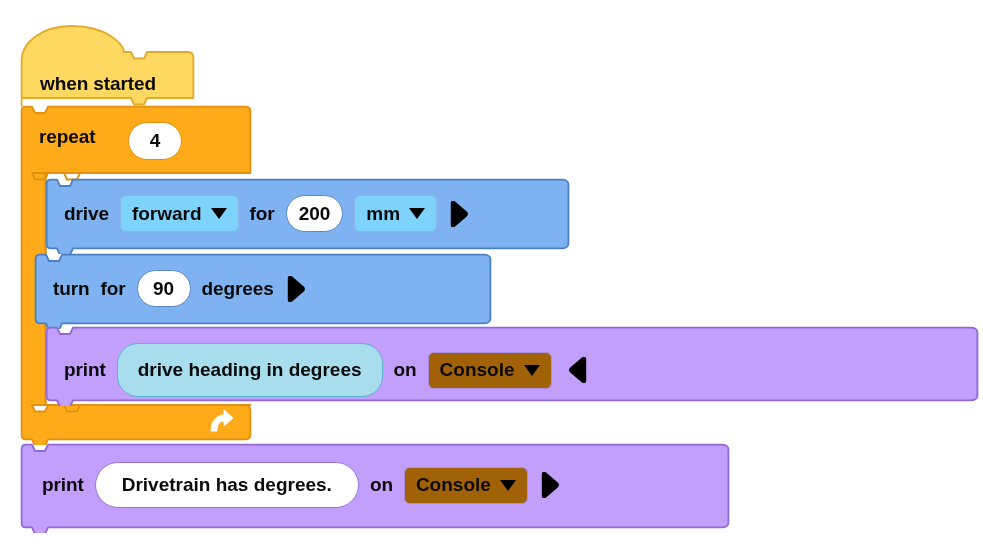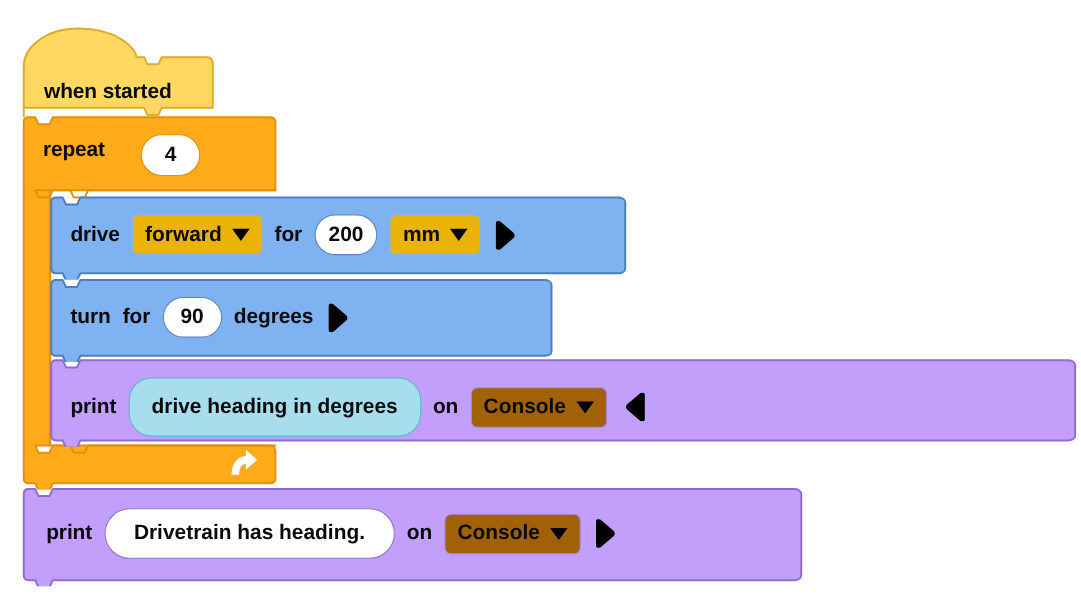--- a/index.html
+++ b/index.html
@@ -152,21 +152,21 @@
     border-right: 8px solid transparent;
     border-top: 11px solid #000000;
     flex: none;
   }
   .arrow-right, .arrow-left {
     width: 20px; height: 26px;
     flex: none;
   }
 
   
-  .field-blue  { background: #eab308; border: 1.5px solid #8bb6e8; }
+  .field-blue  { background: #7dd3fc; border: 1.5px solid #8bb6e8; }
   .field-purp  { background: #a16207; border: 1.5px solid #a98ce0; }
 
   .num-blue  { border: 1.6px solid #5a86c4; }
   .num-blueT { border: 1.6px solid #5a86c4; }
   .oval-white{ border: 1.6px solid #9575d4; }
 </style>
 </head>
 <body>
 
 <div id="workspace">
@@ -247,21 +247,21 @@
       <span class="fieldbox field-blue">
         <span>mm</span>
         <span class="caret-down"></span>
       </span>
       <svg class="arrow-right" viewBox="0 0 20 26">
         <path d="M4,2 C4,1 5,0.5 6,1.2 L18,11.5 C19,12.3 19,13.7 18,14.5 L6,24.8 C5,25.5 4,25 4,24 Z" fill="#000000" stroke="#000000" stroke-width="2.4" stroke-linejoin="round"></path>
       </svg>
     </div>
   </div>
 
-  <div class="stackblock" style="left:45px; top:253px;">
+  <div class="stackblock" style="left:34px; top:253px;">
     <svg width="458" height="76" viewBox="0 0 458 76">
       <path d="M1.6,6 C1.6,3 3,1.6 6,1.6
                L12,1.6 L15,8 L25,8 L28,1.6
                L450,1.6 C453,1.6 456.4,3 456.4,6
                L456.4,66 C456.4,69 453,70.4 450,70.4
                L28,70.4 L25,77 L15,77 L12,70.4
                L6,70.4 C3,70.4 1.6,69 1.6,66 Z" fill="#7fb2f0" stroke="#4a7fc1" stroke-width="1.8" stroke-linejoin="round"></path>
     </svg>
     <div class="row" style="left:19px; top:17px;">
       <span class="blk-label">turn</span>
@@ -301,21 +301,21 @@
     <svg width="710" height="90" viewBox="0 0 710 90">
       <path d="M1.6,6 C1.6,3 3,1.6 6,1.6
                L12,1.6 L15,8 L25,8 L28,1.6
                L702,1.6 C705,1.6 708.4,3 708.4,6
                L708.4,80 C708.4,83 705,84.4 702,84.4
                L28,84.4 L25,91 L15,91 L12,84.4
                L6,84.4 C3,84.4 1.6,83 1.6,80 Z" fill="#c19ffb" stroke="#9169d6" stroke-width="1.8" stroke-linejoin="round"></path>
     </svg>
     <div class="row" style="left:22px; top:19px;">
       <span class="blk-label">print</span>
-      <span class="textoval oval-white">Drivetrain has heading.</span>
+      <span class="textoval oval-white">Drivetrain has degrees.</span>
       <span class="blk-label">on</span>
       <span class="fieldbox field-purp">
         <span>Console</span>
         <span class="caret-down"></span>
       </span>
       <svg class="arrow-right" viewBox="0 0 20 26">
         <path d="M4,2 C4,1 5,0.5 6,1.2 L18,11.5 C19,12.3 19,13.7 18,14.5 L6,24.8 C5,25.5 4,25 4,24 Z" fill="#000000" stroke="#000000" stroke-width="2.4" stroke-linejoin="round"></path>
       </svg>
     </div>
   </div>

